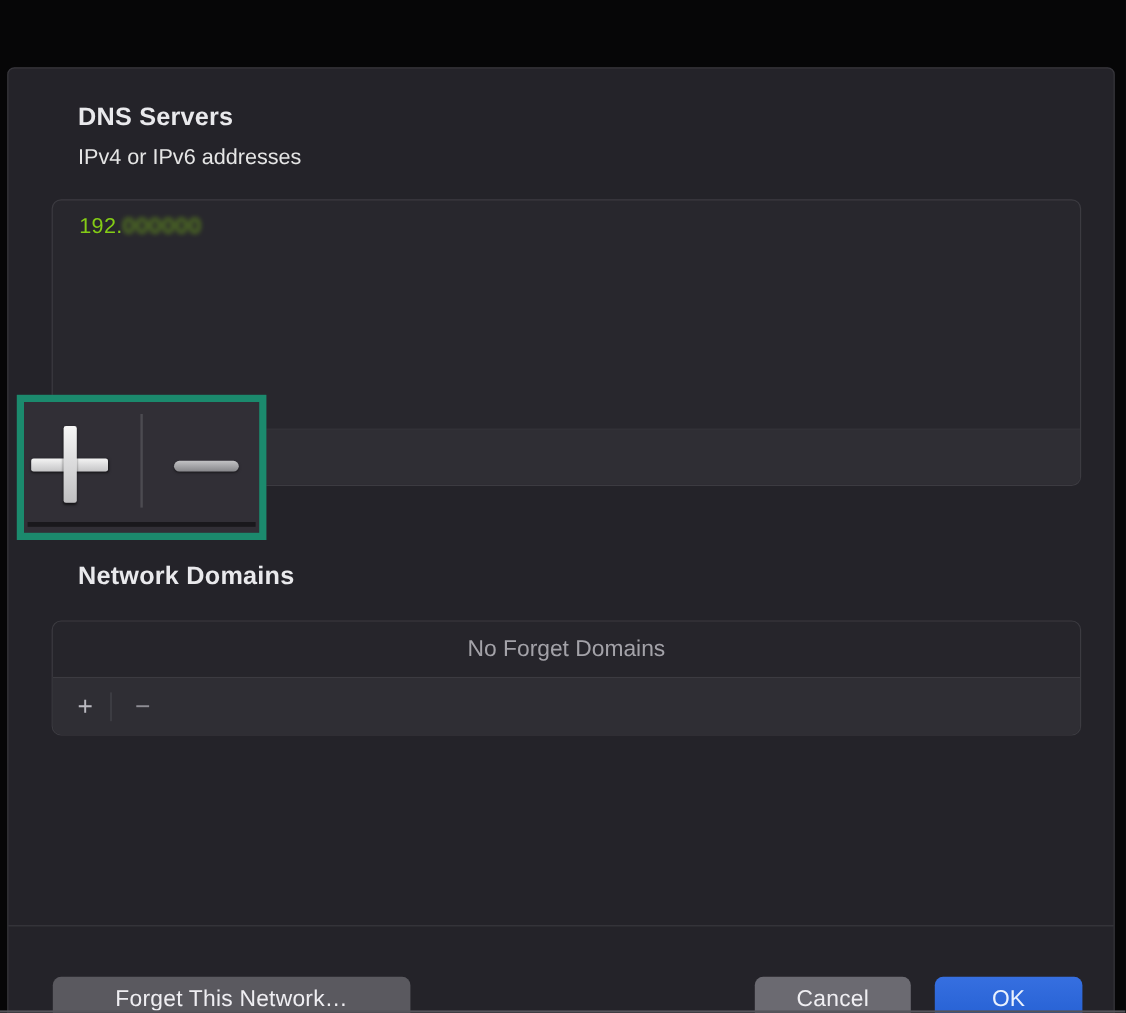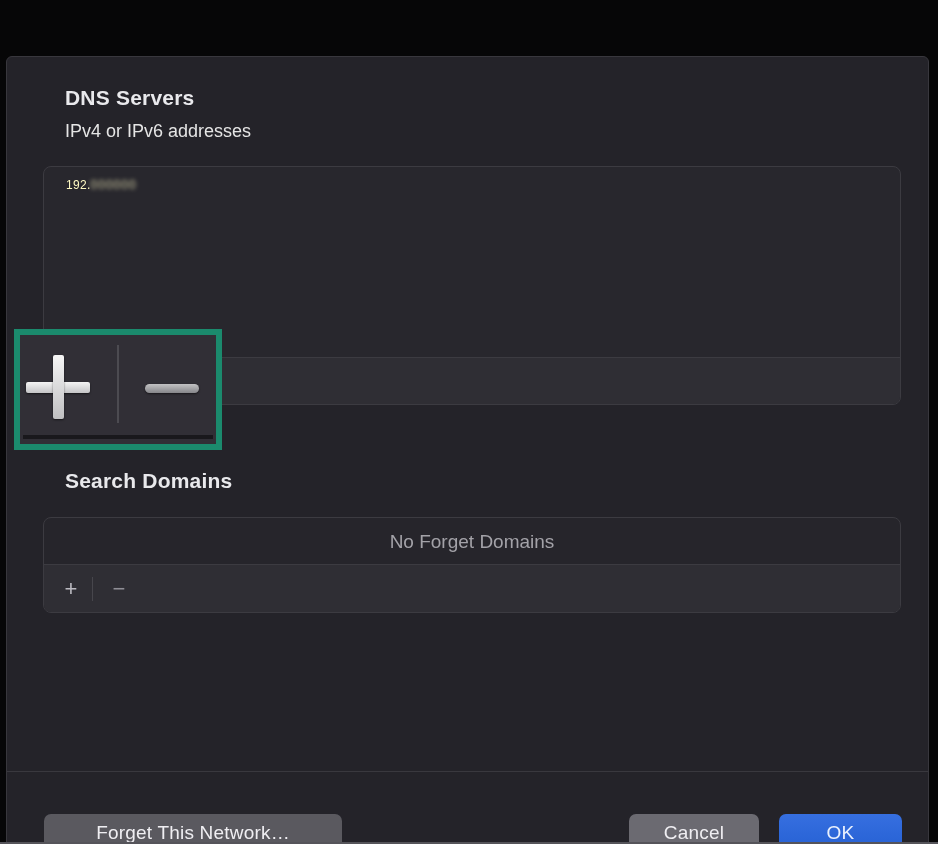--- a/index.html
+++ b/index.html
@@ -26,21 +26,21 @@
     position:absolute;left:58px;color:#e5e5e5;font-size:18px;
   }
 
   
   .listbox{
     position:absolute;left:36px;width:858px;box-sizing:border-box;
     background:#28272d;border:1px solid #3c3b41;border-radius:8px;
   }
   .listbox .entry-row{
     position:absolute;left:0;top:0;right:0;height:34px;
-    padding:11px 0 0 22px;color:#fef9c3;font-size:12px;letter-spacing:.3px;
+    padding:11px 0 0 22px;color:#84cc16;font-size:18px;letter-spacing:.3px;
   }
   .redacted{
     filter:blur(2.3px);opacity:.8;letter-spacing:1px;
   }
   .list-footer{
     position:absolute;left:0;right:0;bottom:0;
     background:#2f2e34;border-top:1px solid #3c3b41;
     border-radius:0 0 7px 7px;
   }
   .mini-btn{
@@ -127,21 +127,21 @@
   <div class="callout" style="left:7px;top:272px">
     <div class="big-plus">
       <div class="h"></div>
       <div class="v"></div>
     </div>
     <div class="v-div"></div>
     <div class="big-minus"></div>
     <div class="bottom-strip"></div>
   </div>
 
-  <div class="sec-title" style="top:412px">Search Domains</div>
+  <div class="sec-title" style="top:412px">Network Domains</div>
 
   <div class="listbox" style="top:460px;height:96px;background:#26252b">
     <div class="empty-label">No Forget Domains</div>
     <div class="list-footer" style="height:47px">
       <button class="mini-btn" style="left:14px">+</button>
       <div class="mini-divider" style="left:48px"></div>
       <button class="mini-btn minus" style="left:62px">−</button>
     </div>
   </div>
 

